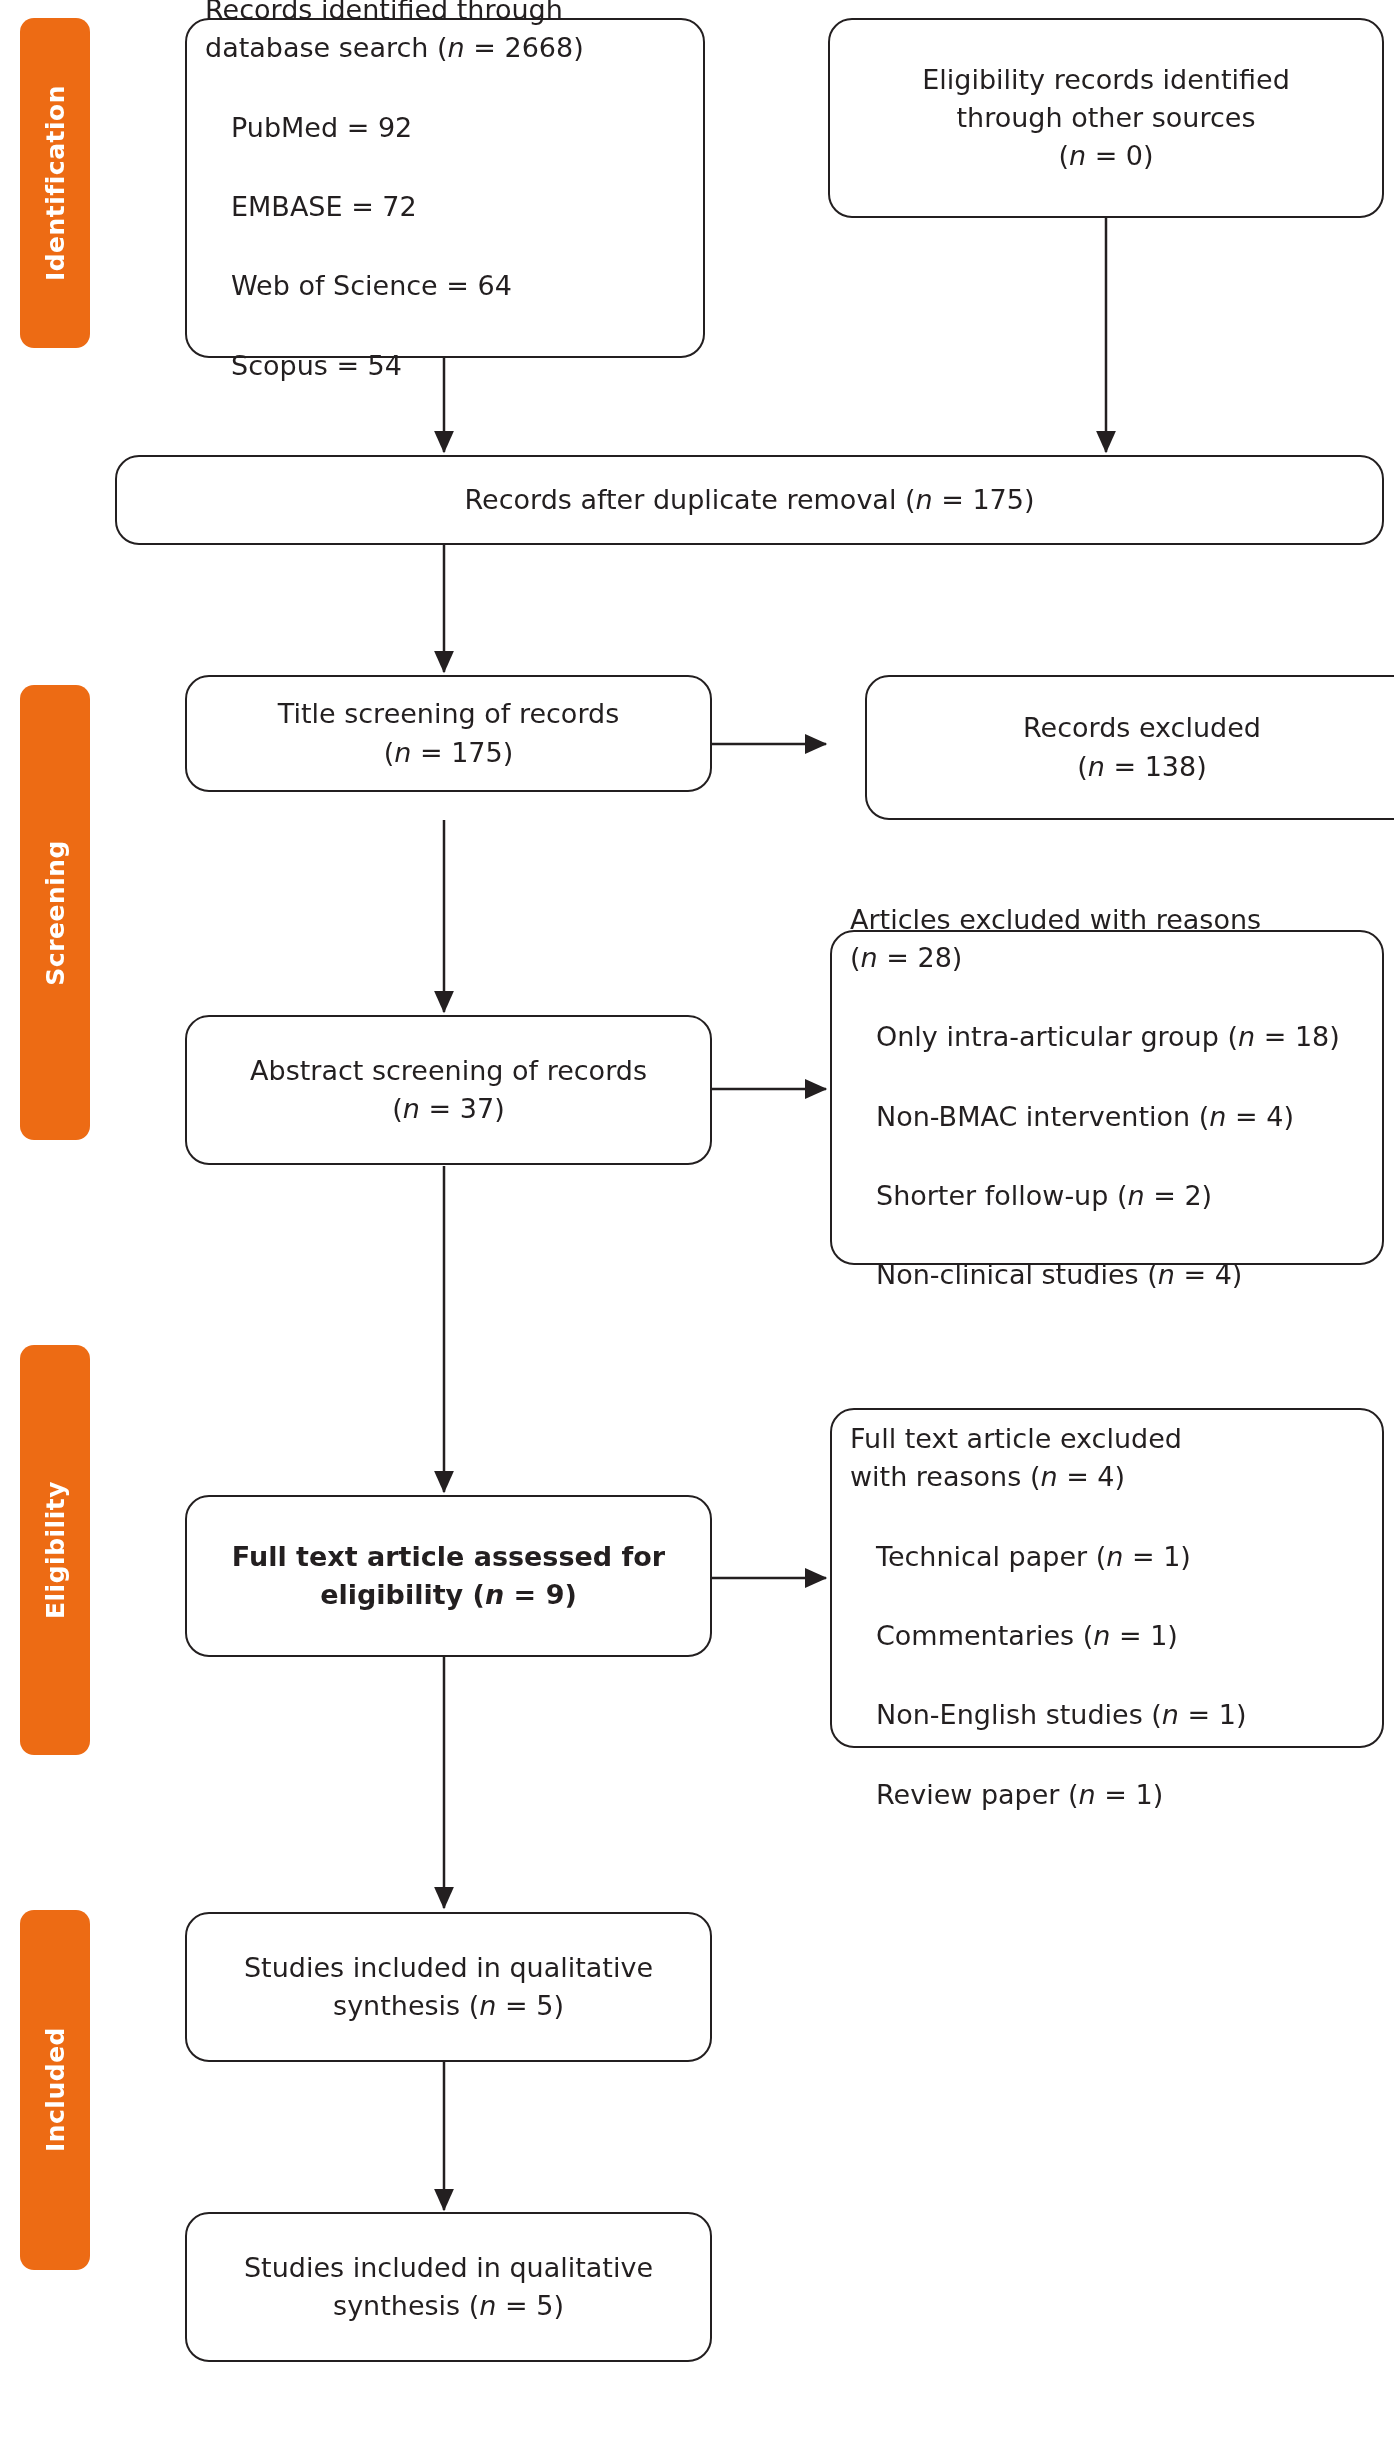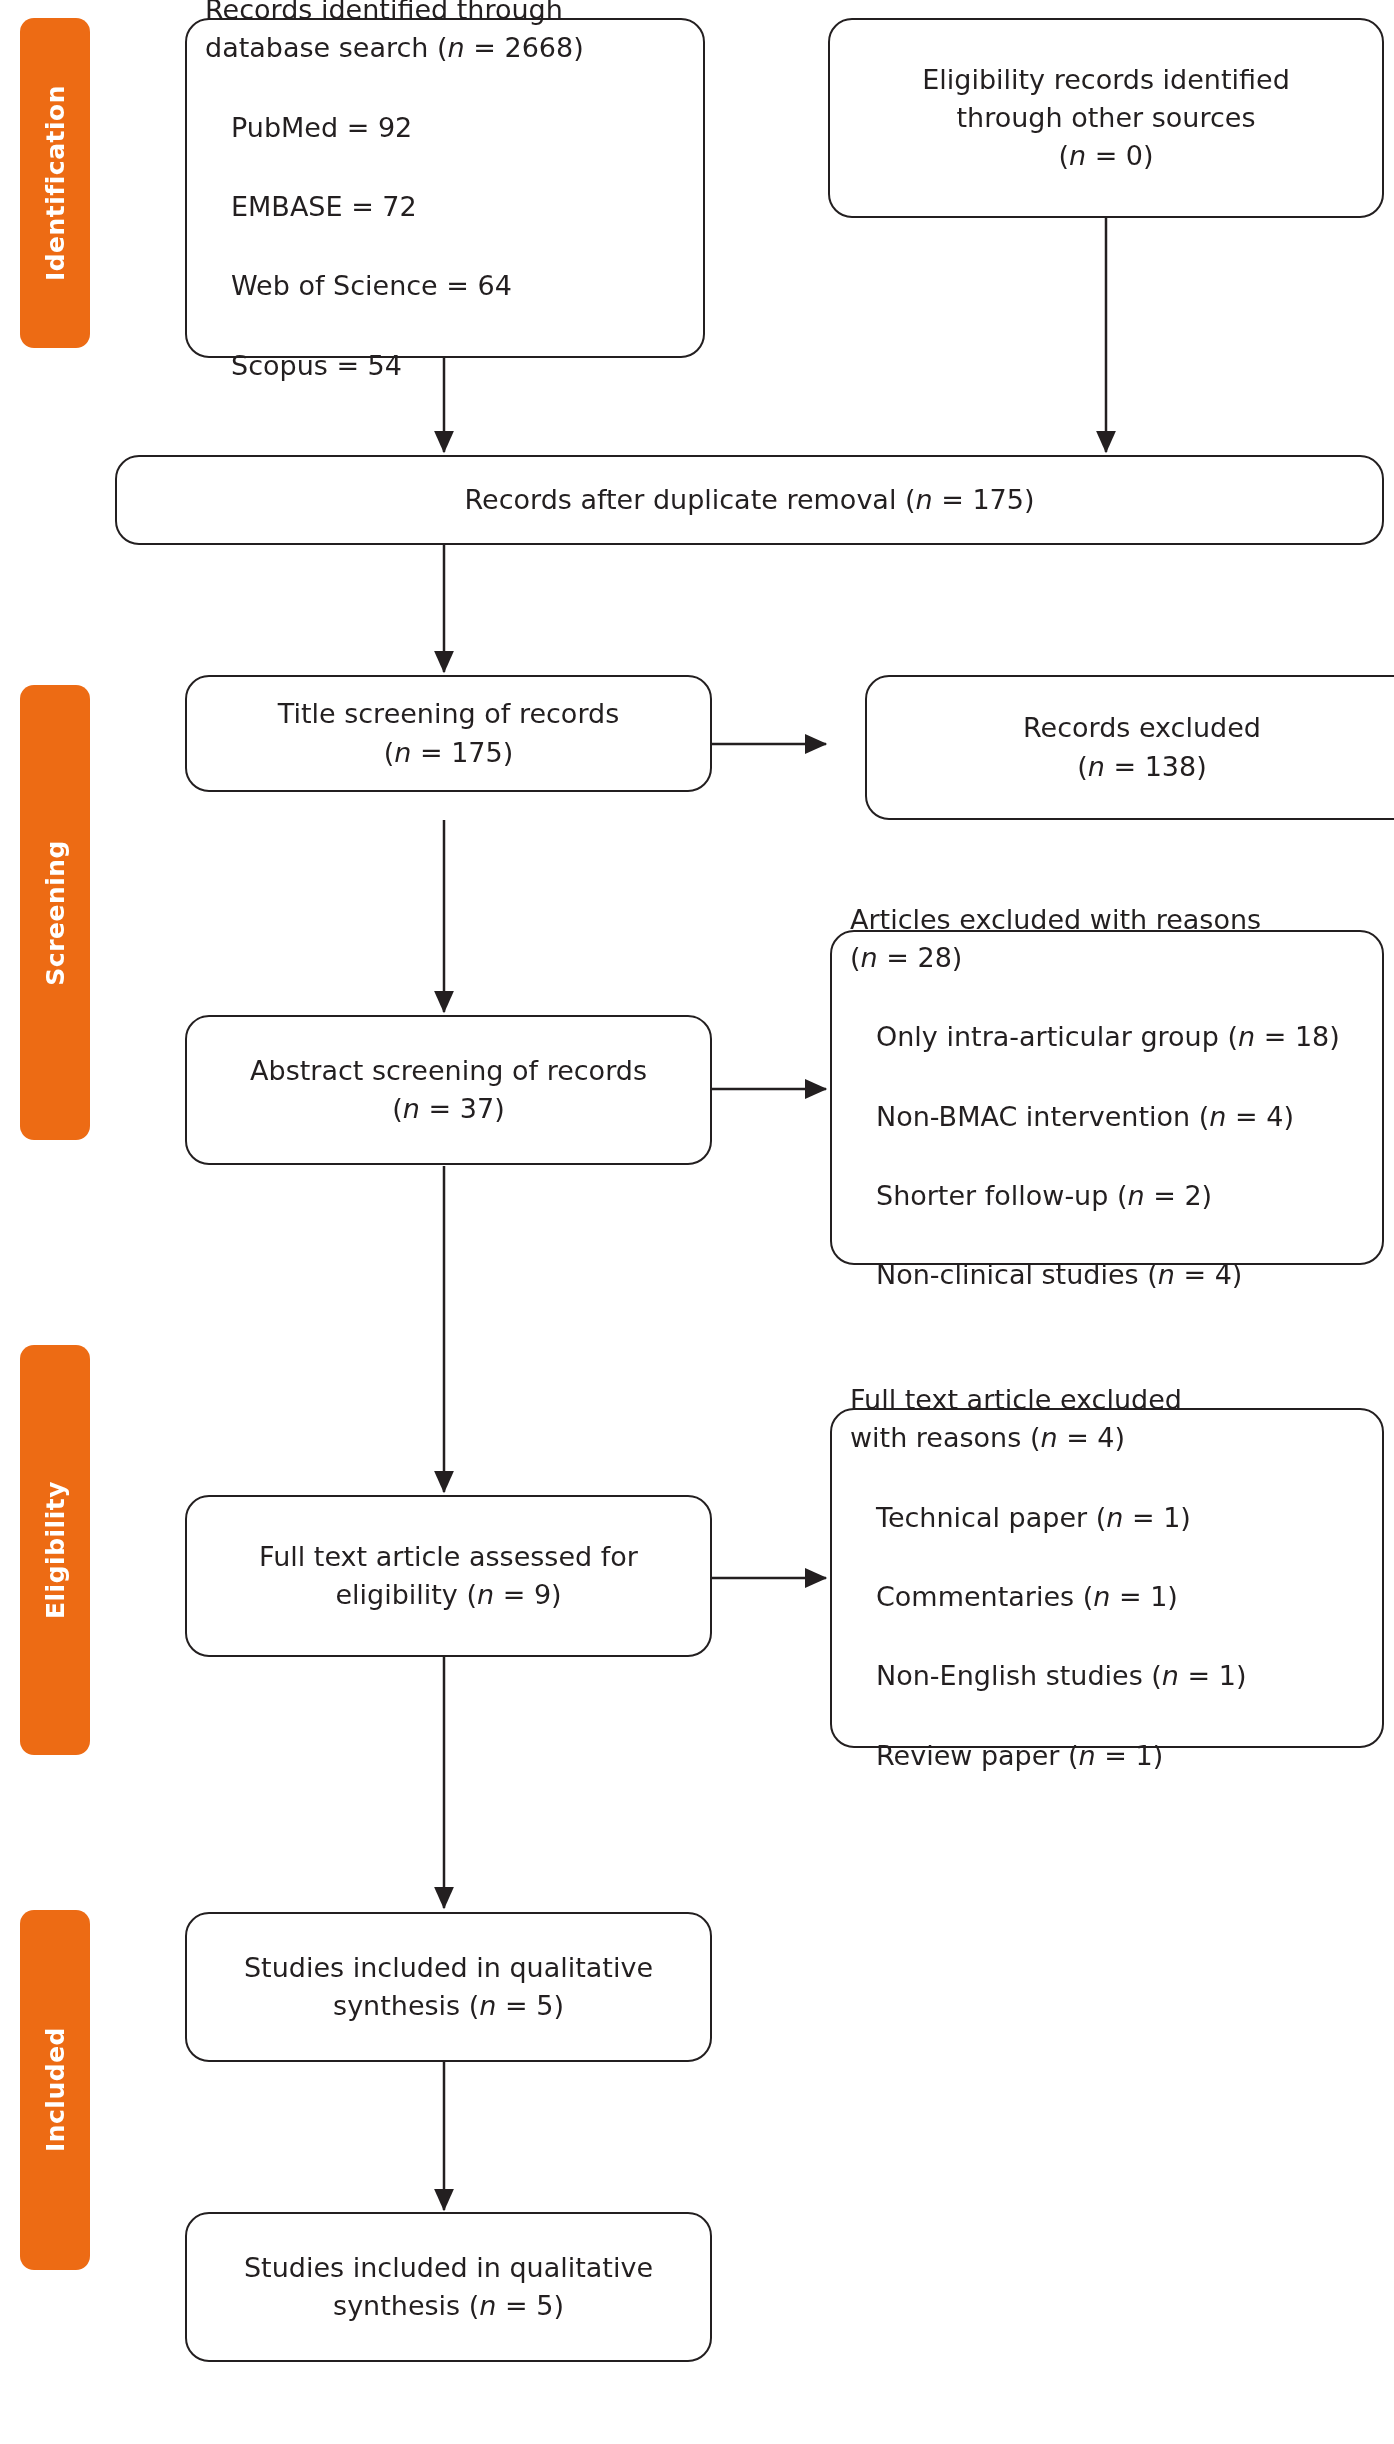--- a/index.html
+++ b/index.html
@@ -155,26 +155,26 @@
 
   <div class="node left" style="left:830px; top:930px; width:554px; height:335px;">
     <div class="line">Articles excluded with reasons</div>
     <div class="line">(<i class="ital">n</i> = 28)</div>
     <div class="line indent1">Only intra-articular group (<i class="ital">n</i> = 18)</div>
     <div class="line indent1">Non-BMAC intervention (<i class="ital">n</i> = 4)</div>
     <div class="line indent1">Shorter follow-up (<i class="ital">n</i> = 2)</div>
     <div class="line indent1">Non-clinical studies (<i class="ital">n</i> = 4)</div>
   </div>
 
-  <div class="node center" style="left:185px; top:1495px; width:527px; height:162px;">
+  <div class="node center" style="left:185px; top:1495px; width:527px; height:162px;font-weight:bold;">
     <div class="line">Full text article assessed for</div>
     <div class="line">eligibility (<i class="ital">n</i> = 9)</div>
   </div>
 
-  <div class="node left" style="left:830px; top:1408px; width:554px; height:340px;">
+  <div class="node left" style="left:830px; top:1408px; width:554px; height:340px;justify-content:space-between;">
     <div class="line">Full text article excluded</div>
     <div class="line">with reasons (<i class="ital">n</i> = 4)</div>
     <div class="line indent1">Technical paper (<i class="ital">n</i> = 1)</div>
     <div class="line indent1">Commentaries (<i class="ital">n</i> = 1)</div>
     <div class="line indent1">Non-English studies (<i class="ital">n</i> = 1)</div>
     <div class="line indent1">Review paper (<i class="ital">n</i> = 1)</div>
   </div>
 
   <div class="node center" style="left:185px; top:1912px; width:527px; height:150px;">
     <div class="line">Studies included in qualitative</div>

